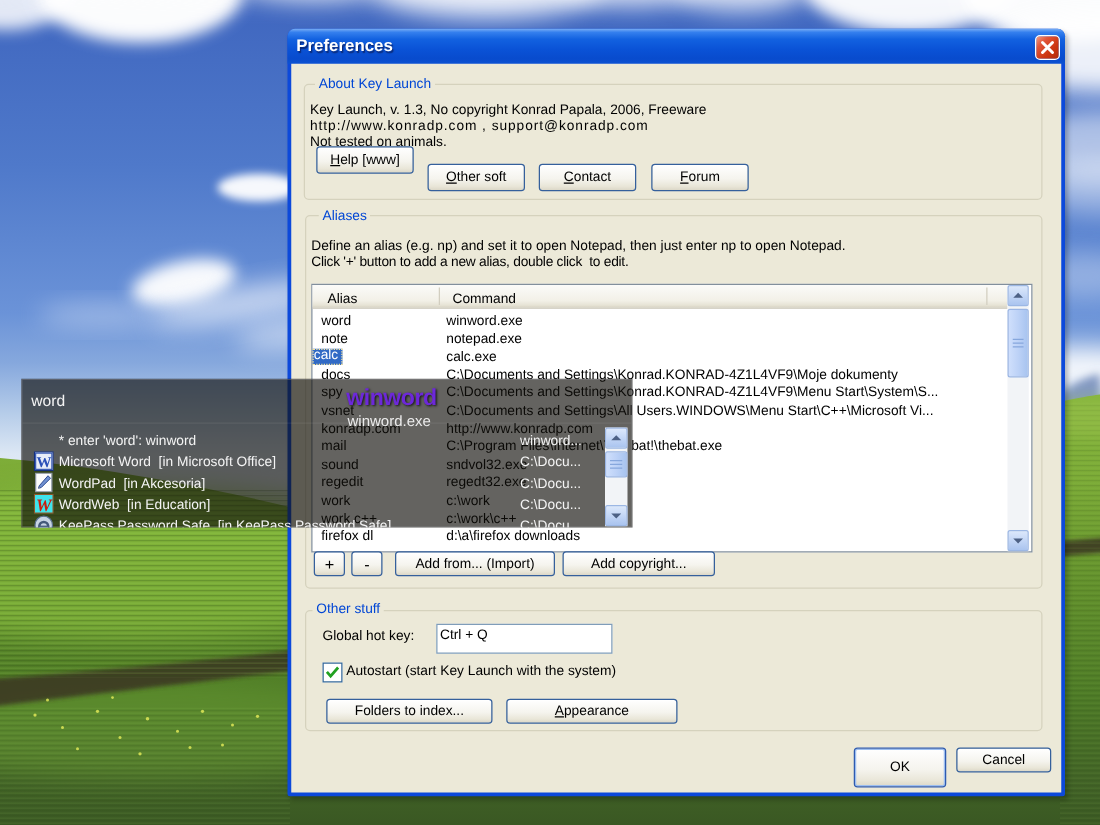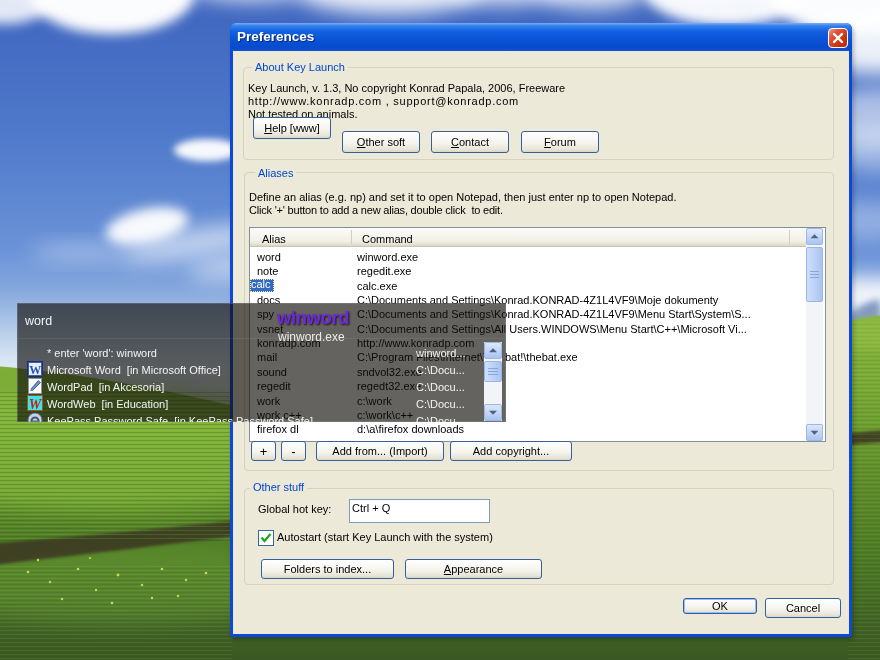--- a/index.html
+++ b/index.html
@@ -187,21 +187,21 @@
 <div class="abs" id="lv"></div>
 <div class="abs" id="lvhead"></div>
 <div class="abs hsep" style="left:351px"></div>
 <div class="abs hsep" style="left:789px"></div>
 <div class="abs hlabel" style="left:262px">Alias</div>
 <div class="abs hlabel" style="left:362px">Command</div>
 <div id="rows">
     <div class="abs lrow" style="left:257px;top:251.0px">word</div>
     <div class="abs lrow" style="left:357px;top:251.0px">winword.exe</div>
     <div class="abs lrow" style="left:257px;top:265.4px">note</div>
-    <div class="abs lrow" style="left:357px;top:265.4px">regedit.exe</div>
+    <div class="abs lrow" style="left:357px;top:265.4px">notepad.exe</div>
     <div class="abs lrow" style="left:357px;top:279.7px">calc.exe</div>
     <div class="abs lrow" style="left:257px;top:294.1px">docs</div>
     <div class="abs lrow" style="left:357px;top:294.1px">C:\Documents and Settings\Konrad.KONRAD-4Z1L4VF9\Moje dokumenty</div>
     <div class="abs lrow" style="left:257px;top:308.4px">spy</div>
     <div class="abs lrow" style="left:357px;top:308.4px">C:\Documents and Settings\Konrad.KONRAD-4Z1L4VF9\Menu Start\System\S...</div>
     <div class="abs lrow" style="left:257px;top:322.8px">vsnet</div>
     <div class="abs lrow" style="left:357px;top:322.8px">C:\Documents and Settings\All Users.WINDOWS\Menu Start\C++\Microsoft Vi...</div>
     <div class="abs lrow" style="left:257px;top:337.1px">konradp.com</div>
     <div class="abs lrow" style="left:357px;top:337.1px">http://www.konradp.com</div>
     <div class="abs lrow" style="left:257px;top:351.4px">mail</div>
@@ -255,21 +255,21 @@
       <path d="M2.5,6.5 L5.5,10 L11.5,3" stroke="#21a121" stroke-width="2.2" fill="none"></path>
     </svg></div>
 <div class="abs txt" style="left:277px;top:531px">Autostart (start Key Launch with the system)</div>
 <div class="abs btn" style="left:261px;top:559px;width:133px;height:20px">
     <span>Folders to index...</span>
   </div>
 <div class="abs btn" style="left:405px;top:559px;width:137px;height:20px">
     <span><u>A</u>ppearance</span>
   </div>
 
-<div class="abs btn btndef" style="left:683px;top:598px;width:74px;height:16px">
+<div class="abs btn btndef" style="left:683px;top:598px;width:74px;height:32px">
     <span>OK</span>
   </div>
 <div class="abs btn" style="left:765px;top:598px;width:76px;height:20px">
     <span>Cancel</span>
   </div>
 
 <div class="abs" id="overlay">
  <div class="abs wht" style="left:8px;top:11px;font-size:12.5px">word</div>
  <div class="abs" style="left:1px;top:35px;width:487px;height:1px;background:rgba(255,255,255,0.07)"></div>
  <div id="osd-left">

